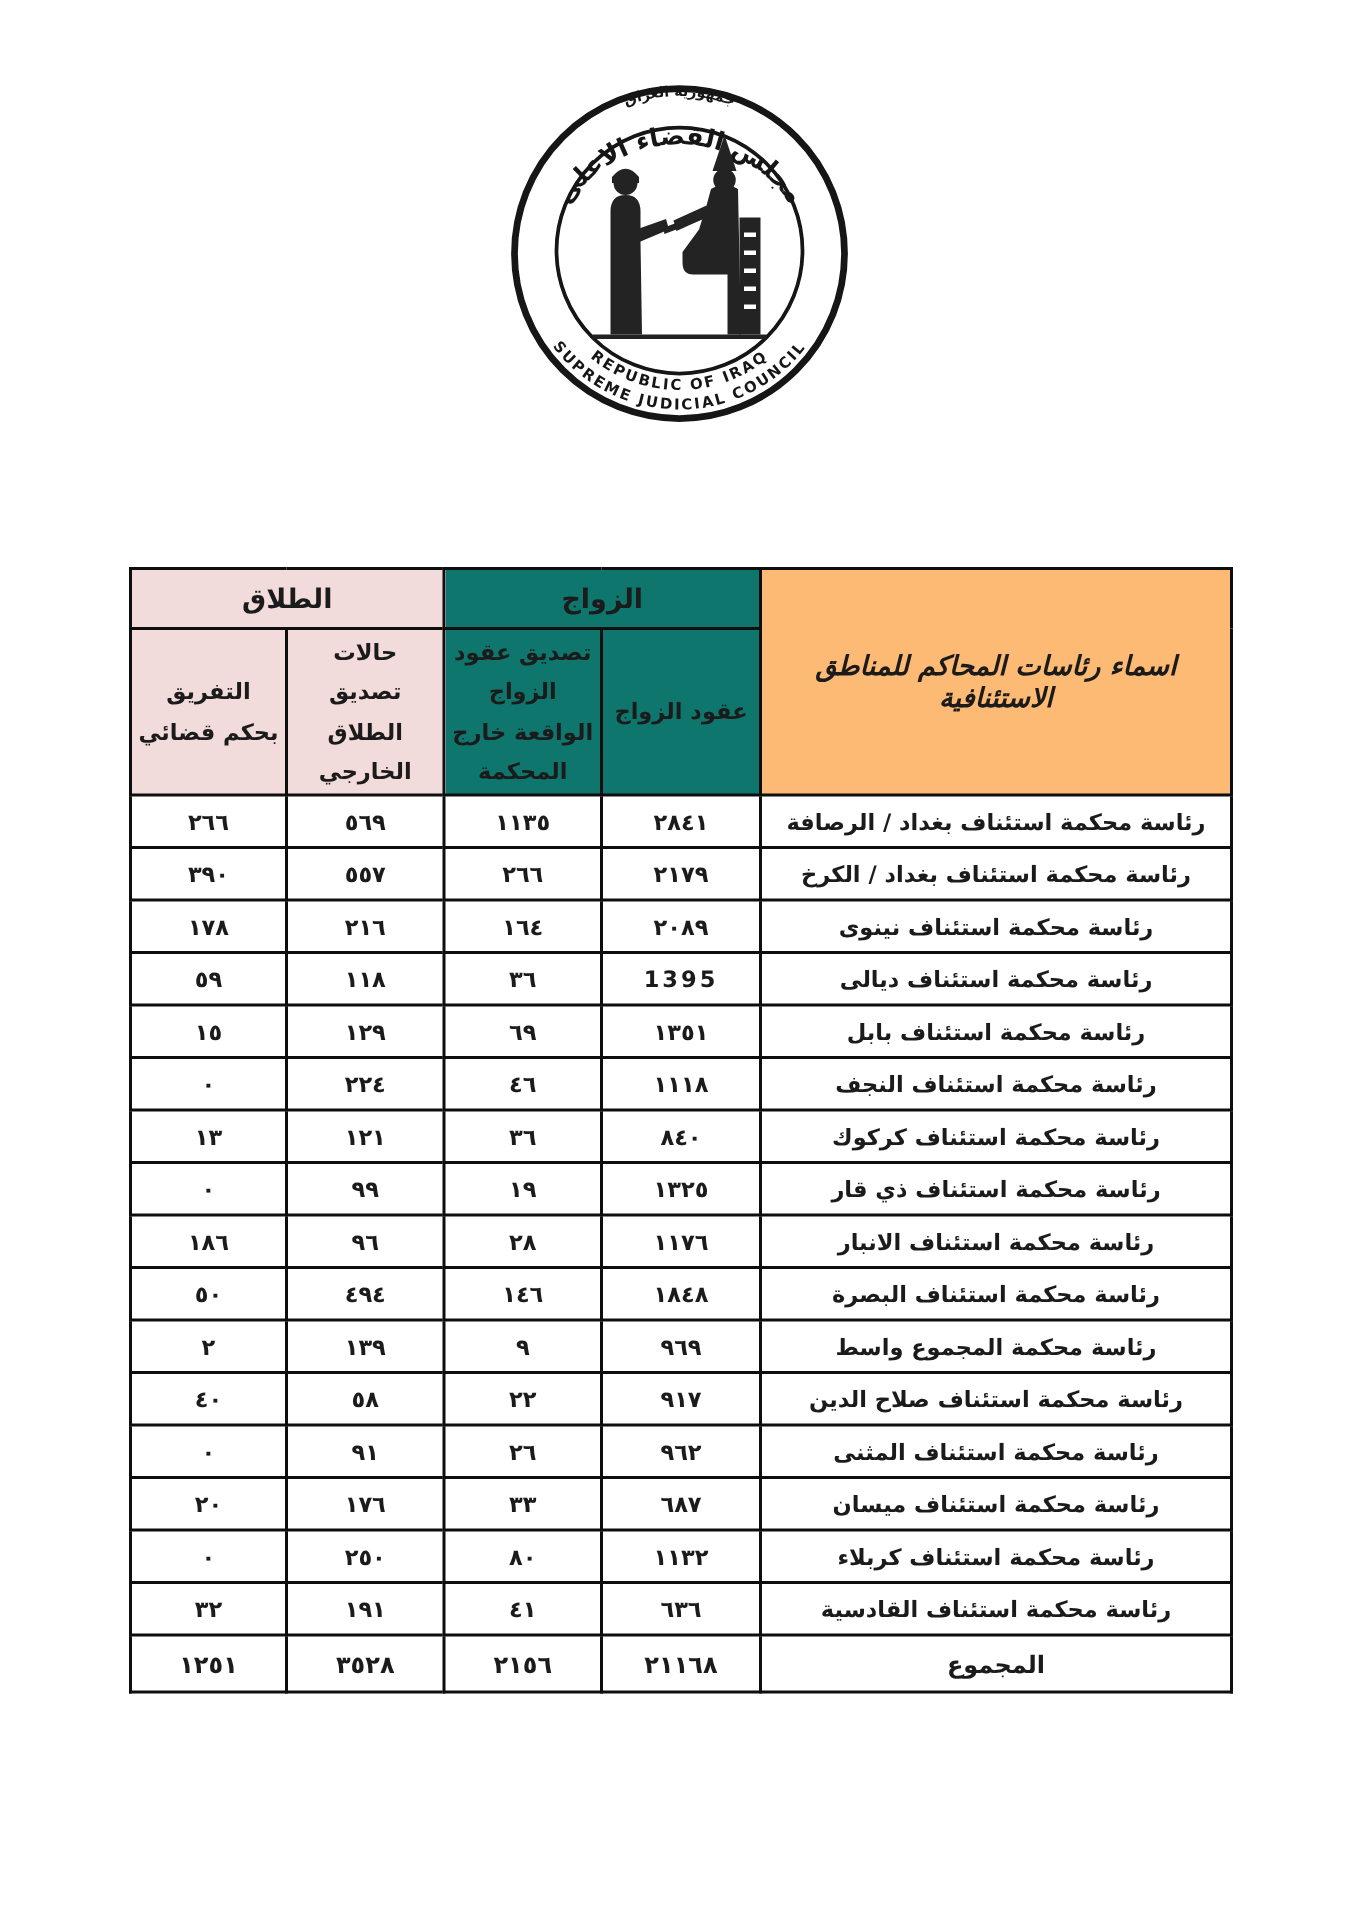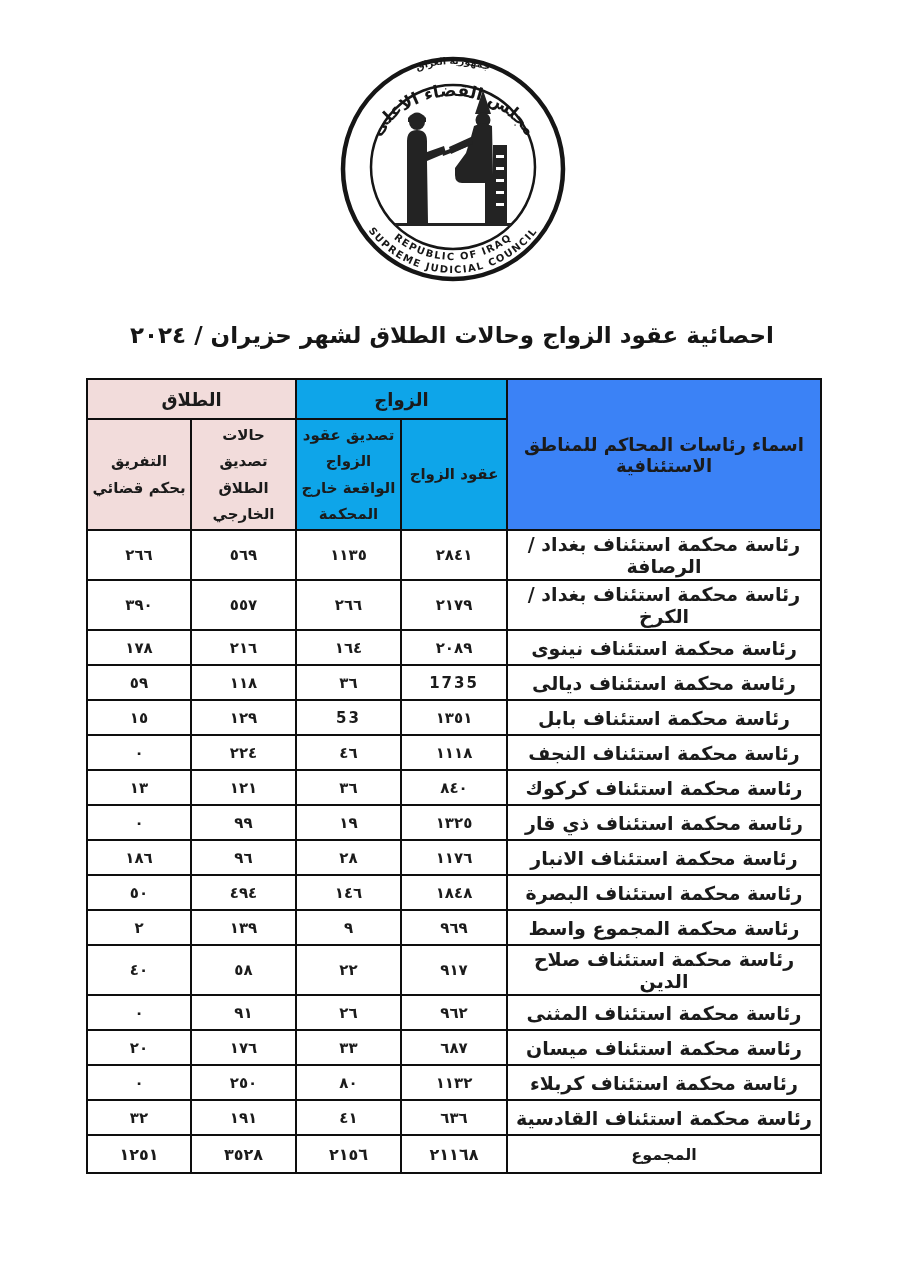--- a/index.html
+++ b/index.html
@@ -48,26 +48,26 @@
   }
   .stats-table th, .stats-table td {
     border: 2px solid #0e0e0e;
     text-align: center;
     vertical-align: middle;
     padding: 2px 4px;
     overflow: hidden;
   }
   .group-row th { height: 40px; font-size: 18px; }
   .sub-row th { height: 96px; font-size: 15px; line-height: 1.75; font-weight: bold; }
-  .names-h { font-size: 16px; background: #3b82f6; vertical-align: middle; padding: 0 14px; }
-  .green { background: #0ea5e9; margin-left: 28px; }
+  .names-h { font-size: 16px; background: #fdba74; vertical-align: middle; padding: 0 14px; font-style: italic; }
+  .green { background: #0f766e; margin-left: 28px; }
   .pink  { background: #f2dcdb; margin-left: 48px; }
   .stats-table td { height: 35px; font-size: 15px; }
   td.num { letter-spacing: 2px; font-size: 15px; }
-  td.court { font-size: 19px; }
+  td.court { font-size: 15px; }
   tr.total-row td { height: 38px; font-size: 16px; text-align: center; }
   tr.total-row td.num { letter-spacing: 3px; }
 </style>
 </head>
 <body>
 
 <div class="page">
 
   <div class="seal-wrap">
     <svg viewBox="-119 -120 238 240" xmlns="http://www.w3.org/2000/svg">
@@ -108,21 +108,20 @@
         <circle cx="30" cy="-47" r="7.5"></circle>
         <path d="M 21 -41 Q 30 -46 39 -41 L 41 56 L 32 56 L 32 16 L 9 16 Q 2 16 2 8 L 2 1 L 13 -14 L 18 -30 Z"></path>
         <path d="M 18 -30 L -4 -20 L -2 -13 L 20 -23 Z"></path>
 
         <path d="M 40 -22 H 54 V 56 H 40 Z"></path>
         <path d="M 43 -12 H 51 V -9 H 43 Z M 43 0 H 51 V 3 H 43 Z M 43 12 H 51 V 15 H 43 Z M 43 24 H 51 V 27 H 43 Z M 43 36 H 51 V 39 H 43 Z" fill="#ffffff"></path>
       </g>
     </svg>
   </div>
 
-  <div class="doc-title">احصائية عقود الزواج وحالات الطلاق لشهر حزيران / ٢٠٢٤</div>
 
   <table class="stats-table" dir="rtl">
     <colgroup>
       <col style="width:314px">
       <col style="width:106px">
       <col style="width:105px">
       <col style="width:105px">
       <col style="width:104px">
     </colgroup>
     <thead>
@@ -155,29 +154,29 @@
         </tr>
         <tr>
           <td class="court">رئاسة محكمة استئناف نينوى</td>
           <td class="num">٢٠٨٩</td>
           <td class="num">١٦٤</td>
           <td class="num">٢١٦</td>
           <td class="num">١٧٨</td>
         </tr>
         <tr>
           <td class="court">رئاسة محكمة استئناف ديالى</td>
-          <td class="num">1735</td>
+          <td class="num">1395</td>
           <td class="num">٣٦</td>
           <td class="num">١١٨</td>
           <td class="num">٥٩</td>
         </tr>
         <tr>
           <td class="court">رئاسة محكمة استئناف بابل</td>
           <td class="num">١٣٥١</td>
-          <td class="num">53</td>
+          <td class="num">٦٩</td>
           <td class="num">١٢٩</td>
           <td class="num">١٥</td>
         </tr>
         <tr>
           <td class="court">رئاسة محكمة استئناف النجف</td>
           <td class="num">١١١٨</td>
           <td class="num">٤٦</td>
           <td class="num">٢٢٤</td>
           <td class="num">٠</td>
         </tr>

